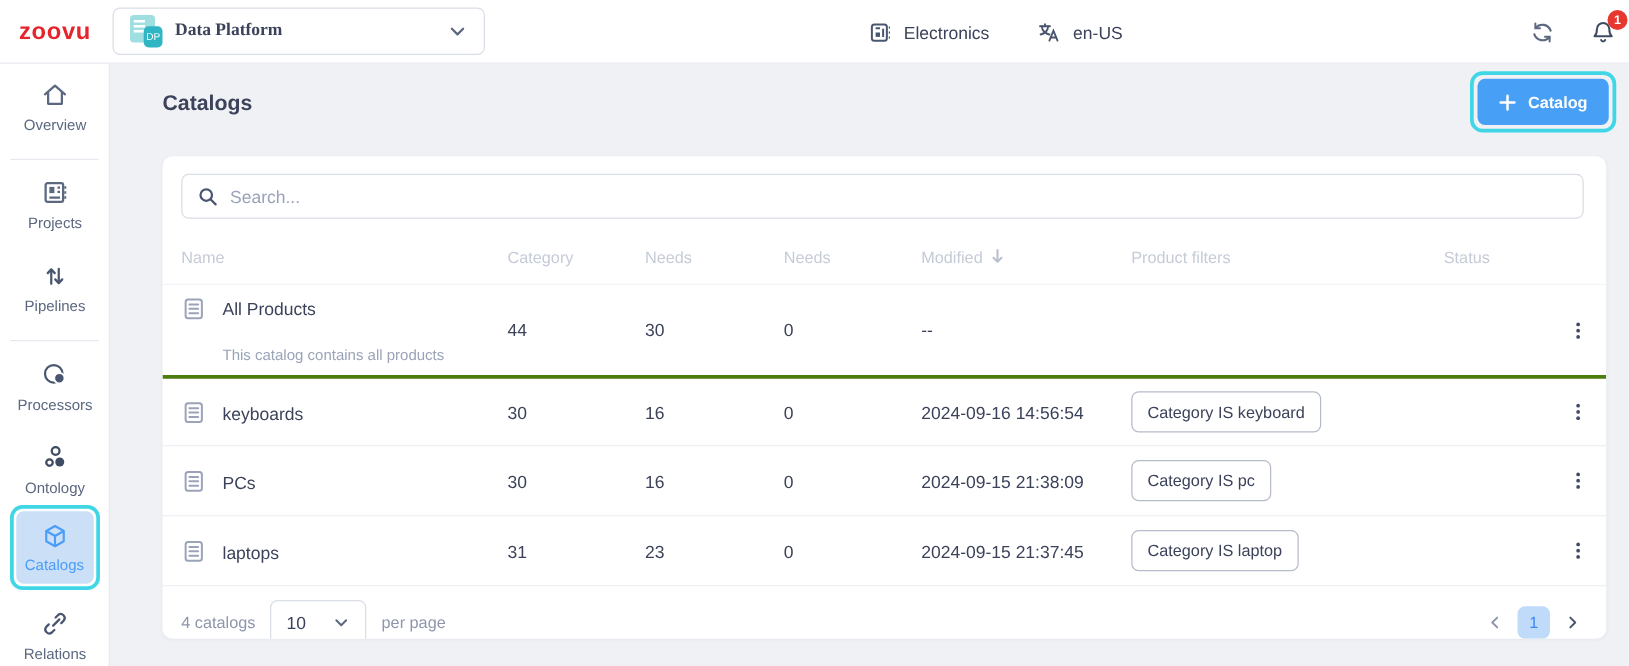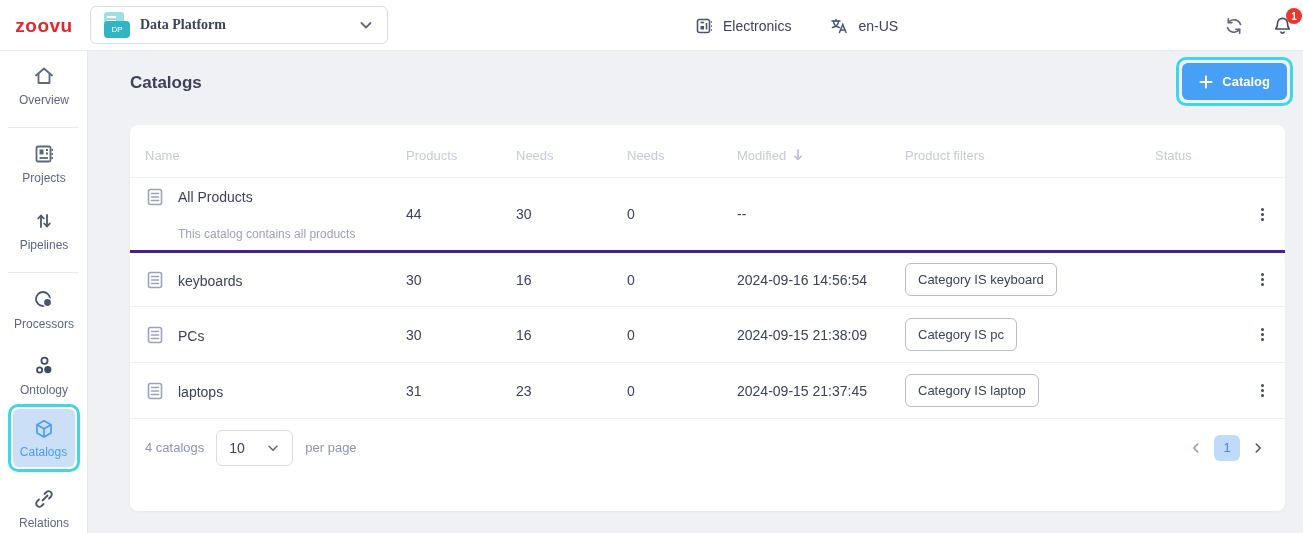--- a/index.html
+++ b/index.html
@@ -13,21 +13,21 @@
   .logo { position:absolute; left:0; top:0; width:88px; height:51px;
     display:flex; align-items:center; justify-content:center;
     font-size:19px; font-weight:800; letter-spacing:.5px; color:#e6242b; }
   .app-dd { position:absolute; left:90px; top:6px; width:298px; height:38px;
     border:1px solid #d9dde5; border-radius:6px; background:#fff;
     display:flex; align-items:center; padding:0 13px; gap:10px; cursor:pointer; }
   .dp-icon { position:relative; width:26px; height:26px; flex:0 0 auto; }
   .dp-sheet { position:absolute; left:0; top:0; width:20px; height:22px;
     background:#7fd4d8; border-radius:3px; opacity:.75; }
   .dp-sheet:before { content:""; position:absolute; left:3px; top:4px; width:9px; height:2px; background:#fff; box-shadow:0 4px 0 #fff, 0 8px 0 #fff; }
-  .dp-badge { position:absolute; right:0; bottom:0; width:26px; height:17px;
+  .dp-badge { position:absolute; right:0; bottom:0; width:15px; height:17px;
     background:#2fb5c4; border-radius:4px; color:#fff; font-size:8px; font-weight:400;
     display:flex; align-items:center; justify-content:center; }
   .app-dd-label { font-size:14px; color:#3b4259; font-weight:600;font-family:Liberation Serif, serif; }
   .app-dd .chev { margin-left:auto; }
   .tb-center { position:absolute; left:694px; top:0; height:51px;
     display:flex; align-items:center; gap:38px; }
   .tb-item { display:flex; align-items:center; gap:9px; font-size:14px; color:#3b4259; }
   .tb-right { position:absolute; right:10px; top:0; height:51px;
     display:flex; align-items:center; gap:28px; }
   .bell-wrap { position:relative; }
@@ -64,21 +64,21 @@
   .search-box input { border:none; outline:none; flex:1; font-size:14px; color:#3b4259;
     font-family:inherit; background:transparent; }
   .search-box input::placeholder { color:#9aa3b8; }
 
   .grid { display:grid; grid-template-columns:261px 110px 111px 110px 168px 250px 85px 1fr;
     padding-left:15px; align-items:center; }
   .thead { height:44px; margin-top:8px; color:#c5cbd7; font-size:13px; }
   .th { display:flex; align-items:center; gap:6px; }
   .trow { min-height:56px; font-size:14px; color:#3b4259; border-top:1px solid #eef0f3; }
   .trow.first { border-top:1px solid #f2f3f6; }
-  .trow.after-pinned { border-top:3px solid #4c1d95; }
+  .trow.after-pinned { border-top:3px solid #4d7c0f; }
   .name-cell { display:flex; align-items:flex-start; gap:13px; padding:9px 0; }
   .name-cell .nm { font-size:14px; color:#3b4259; padding-top:2px; }
   .name-cell .desc { font-size:12px; color:#9aa3b8; margin-top:22px; }
   .chip { display:inline-block; border:1px solid #b6bcc8; border-radius:6px;
     padding:8px 12px; font-size:13px; color:#3b4259; background:#fff; white-space:nowrap; }
   .kebab { width:26px; height:26px; display:flex; flex-direction:column; align-items:center;
     justify-content:center; gap:2px; cursor:pointer; background:none; border:none; margin:0 auto; }
   .kebab i { width:3px; height:3px; border-radius:50%; background:#3f4a63; }
 
   .tfoot { height:58px; border-top:1px solid #eef0f3; display:flex; align-items:center;
@@ -262,27 +262,36 @@
           <line x1="7" y1="1.5" x2="7" y2="12.5"></line>
             <line x1="1.5" y1="7" x2="12.5" y2="7"></line>
         </svg>
       </span>
       <span>Catalog</span>
     </button>
   </div>
 
   <section class="card">
 
+    <div class="search-box">
+      <span>
+        <svg width="17" height="17" viewBox="0 0 17 17" fill="none" stroke="#4a5670" stroke-width="1.8" stroke-linecap="round">
+          <circle cx="7" cy="7" r="4.6"></circle>
+            <line x1="10.6" y1="10.6" x2="14.5" y2="14.5"></line>
+        </svg>
+      </span>
+      <input type="text" placeholder="Search..." style="">
+    </div>
 
     <div class="grid thead">
       <div class="th">
           <span>Name</span>
         </div>
       <div class="th">
-          <span>Products</span>
+          <span>Category</span>
         </div>
       <div class="th">
           <span>Needs</span>
         </div>
       <div class="th">
           <span>Needs</span>
         </div>
       <div class="th">
         <span>Modified</span>
         <span>

